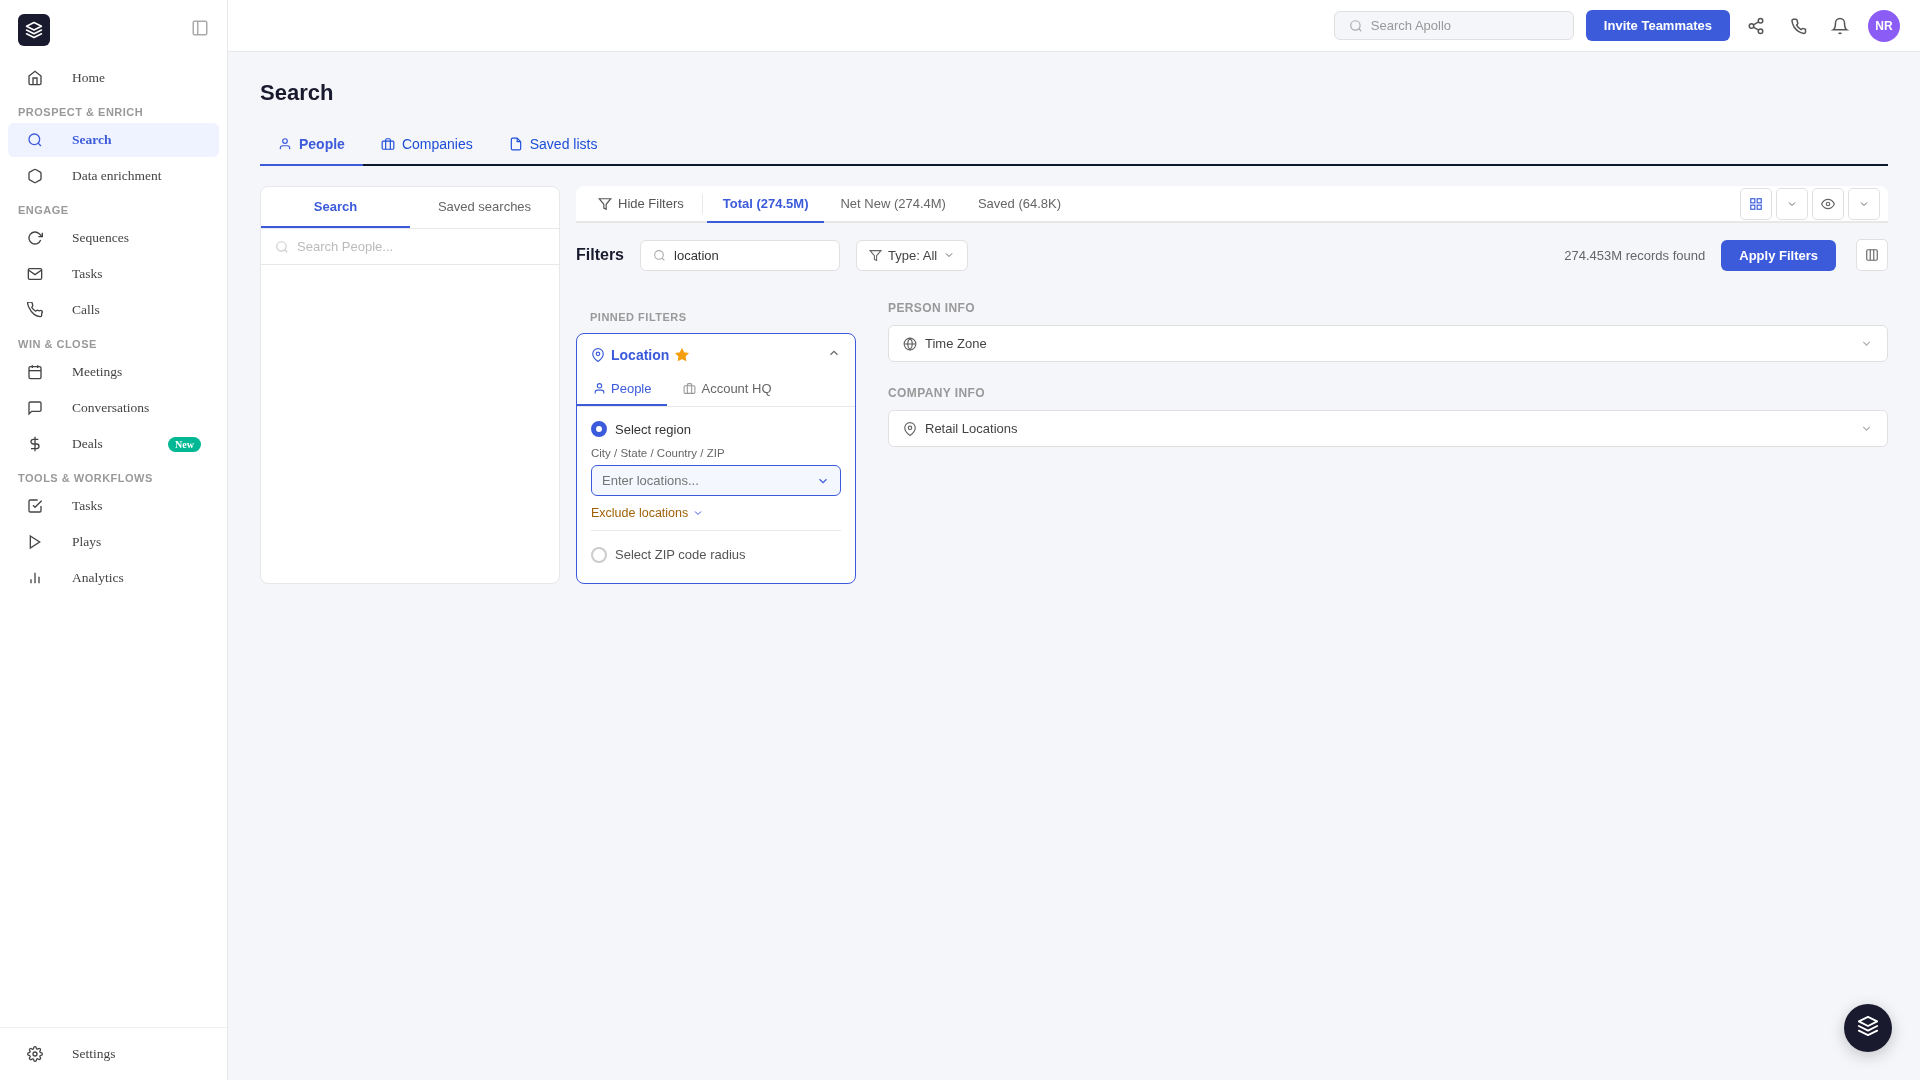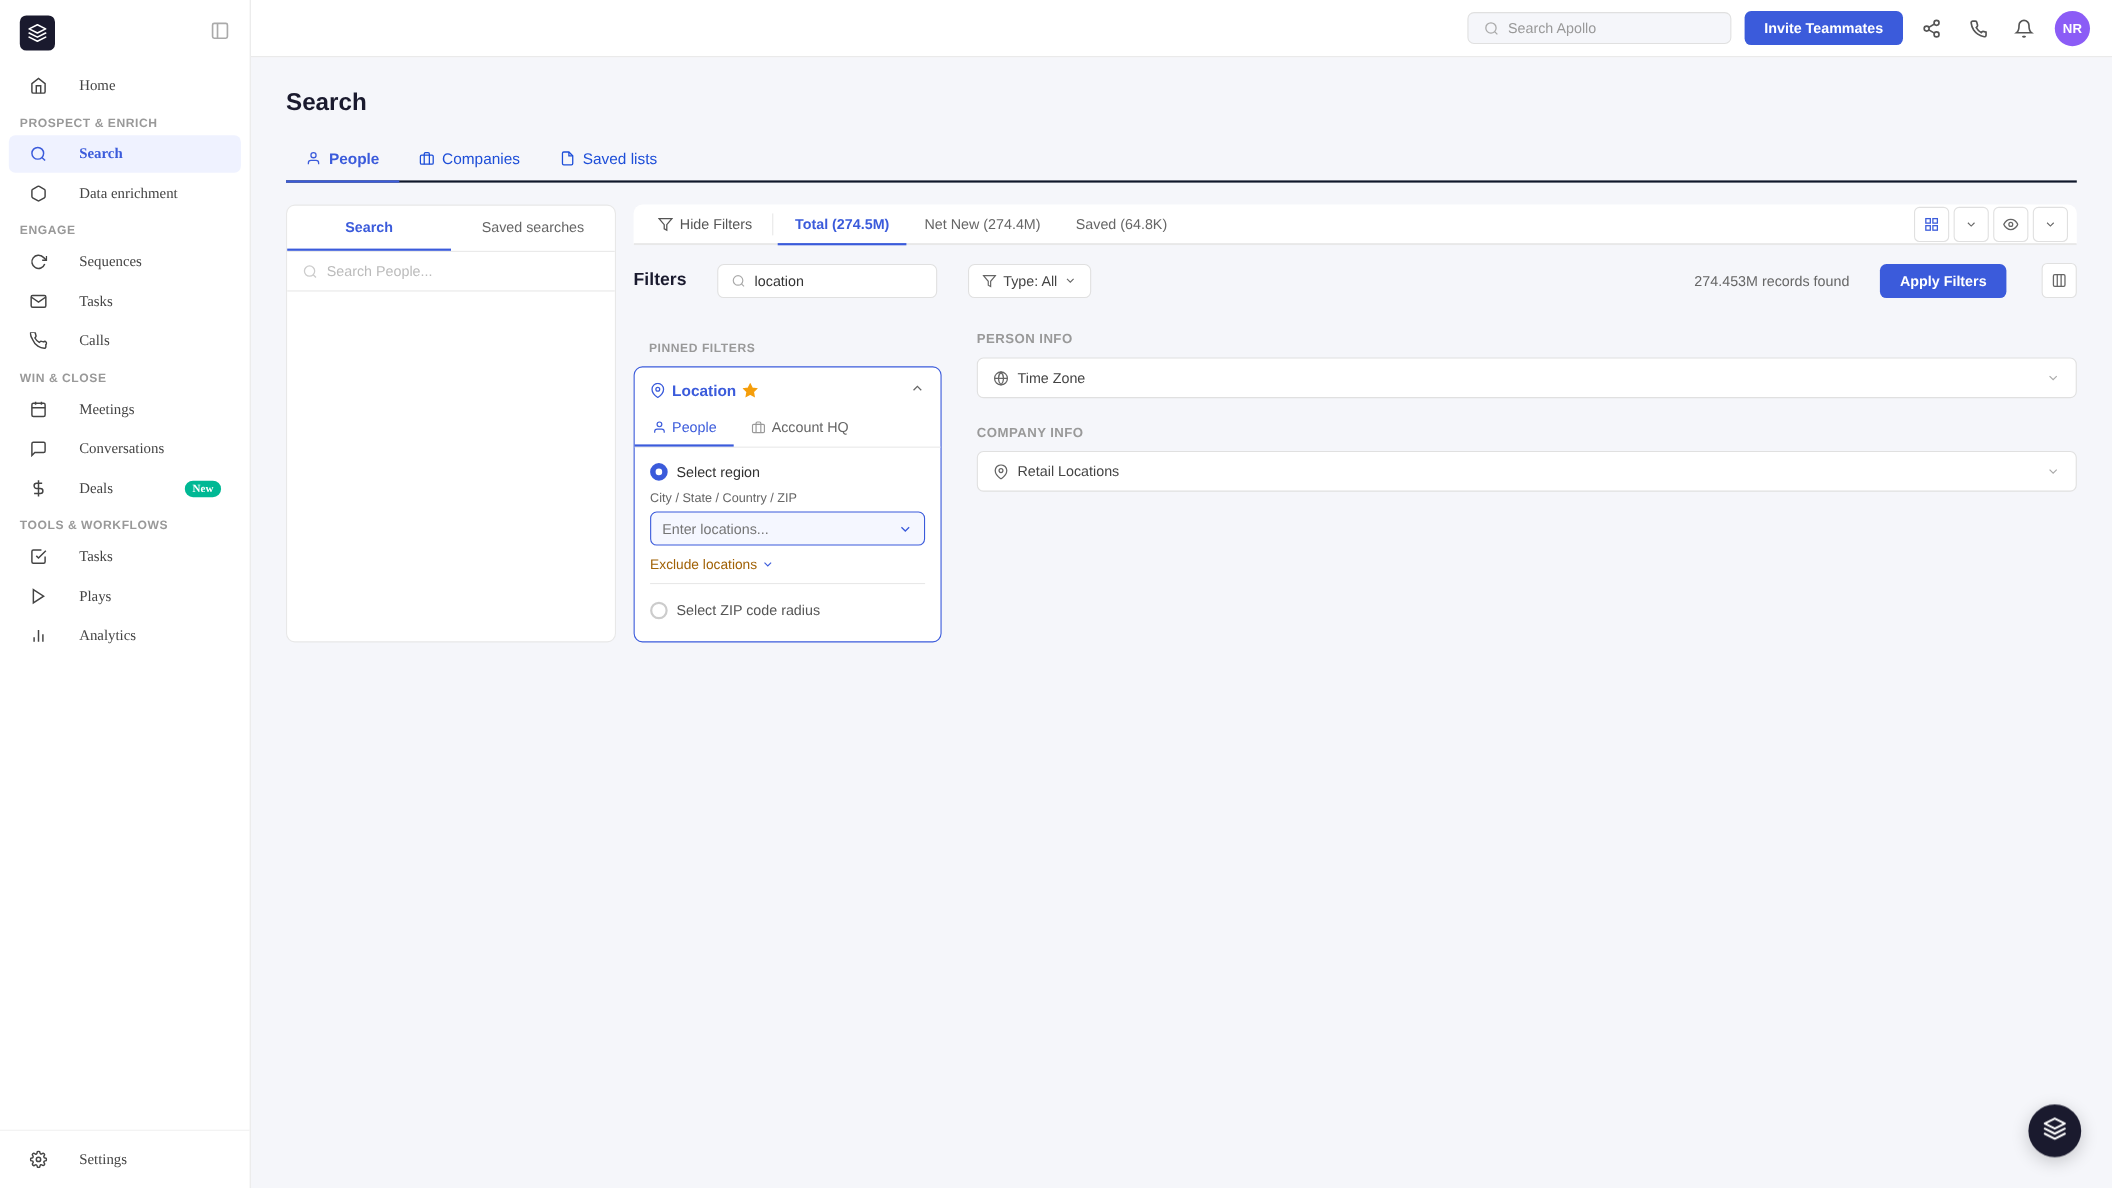--- a/index.html
+++ b/index.html
@@ -360,21 +360,21 @@
                 <circle cx="12" cy="12" r="3"></circle>
               </svg>
           </div>
           <div class="icon-btn">
             <svg width="12" height="12" viewBox="0 0 24 24" fill="none" stroke="#666" stroke-width="2">
                 <polyline points="6 9 12 15 18 9"></polyline>
               </svg>
           </div>
         </div>
 
-        <div style="display:flex; align-items:center; gap:28px; margin-bottom:14px;">
+        <div style="display:flex; align-items:center; gap:16px; margin-bottom:14px;">
           <span class="filters-title">Filters</span>
           <div class="filter-search">
             <svg width="13" height="13" viewBox="0 0 24 24" fill="none" stroke="#aaa" stroke-width="2">
                 <circle cx="11" cy="11" r="8"></circle>
                 <line x1="21" y1="21" x2="16.65" y2="16.65"></line>
               </svg>
             <input type="text" value="location" style="border: none; outline: none; font-size: 13px; color: rgb(51, 51, 51); background: transparent; width: 120px;">
           </div>
           <div class="type-filter">
             <svg width="13" height="13" viewBox="0 0 24 24" fill="none" stroke="#666" stroke-width="2">

